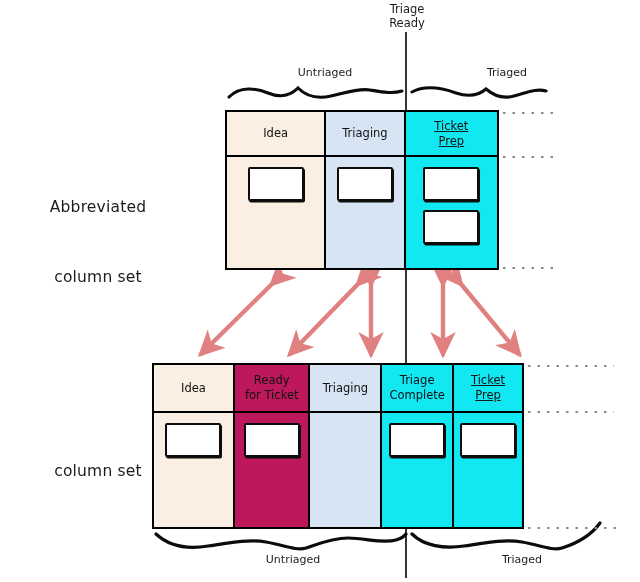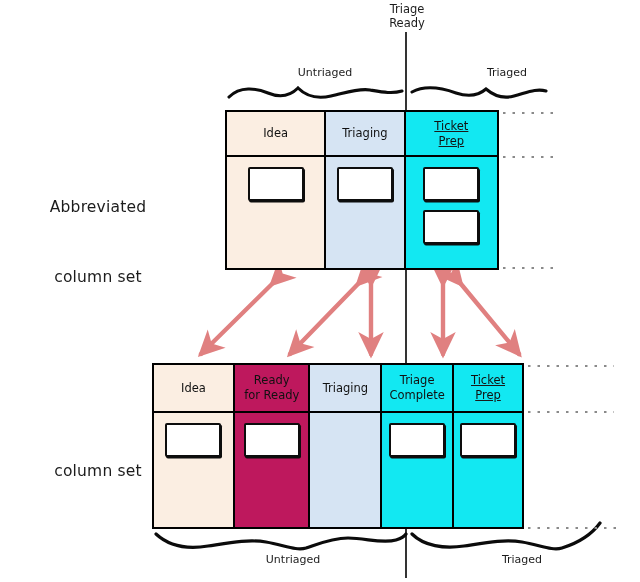--- a/index.html
+++ b/index.html
@@ -189,21 +189,21 @@
           </div>
         </div>
         <div class="col-body">
           <div class="card"></div>
         </div>
       </div>
       <div class="col" style="background: #be185d; width: 82px;">
         <div class="col-head">
           <div>
             <span>Ready</span>
-            <span>for Ready</span>
+            <span>for Ticket</span>
           </div>
         </div>
         <div class="col-body">
           <div class="card"></div>
         </div>
       </div>
       <div class="col" style="background: rgb(214, 228, 243); width: 78px;">
         <div class="col-head">
           <div>
             <span>Triaging</span>

